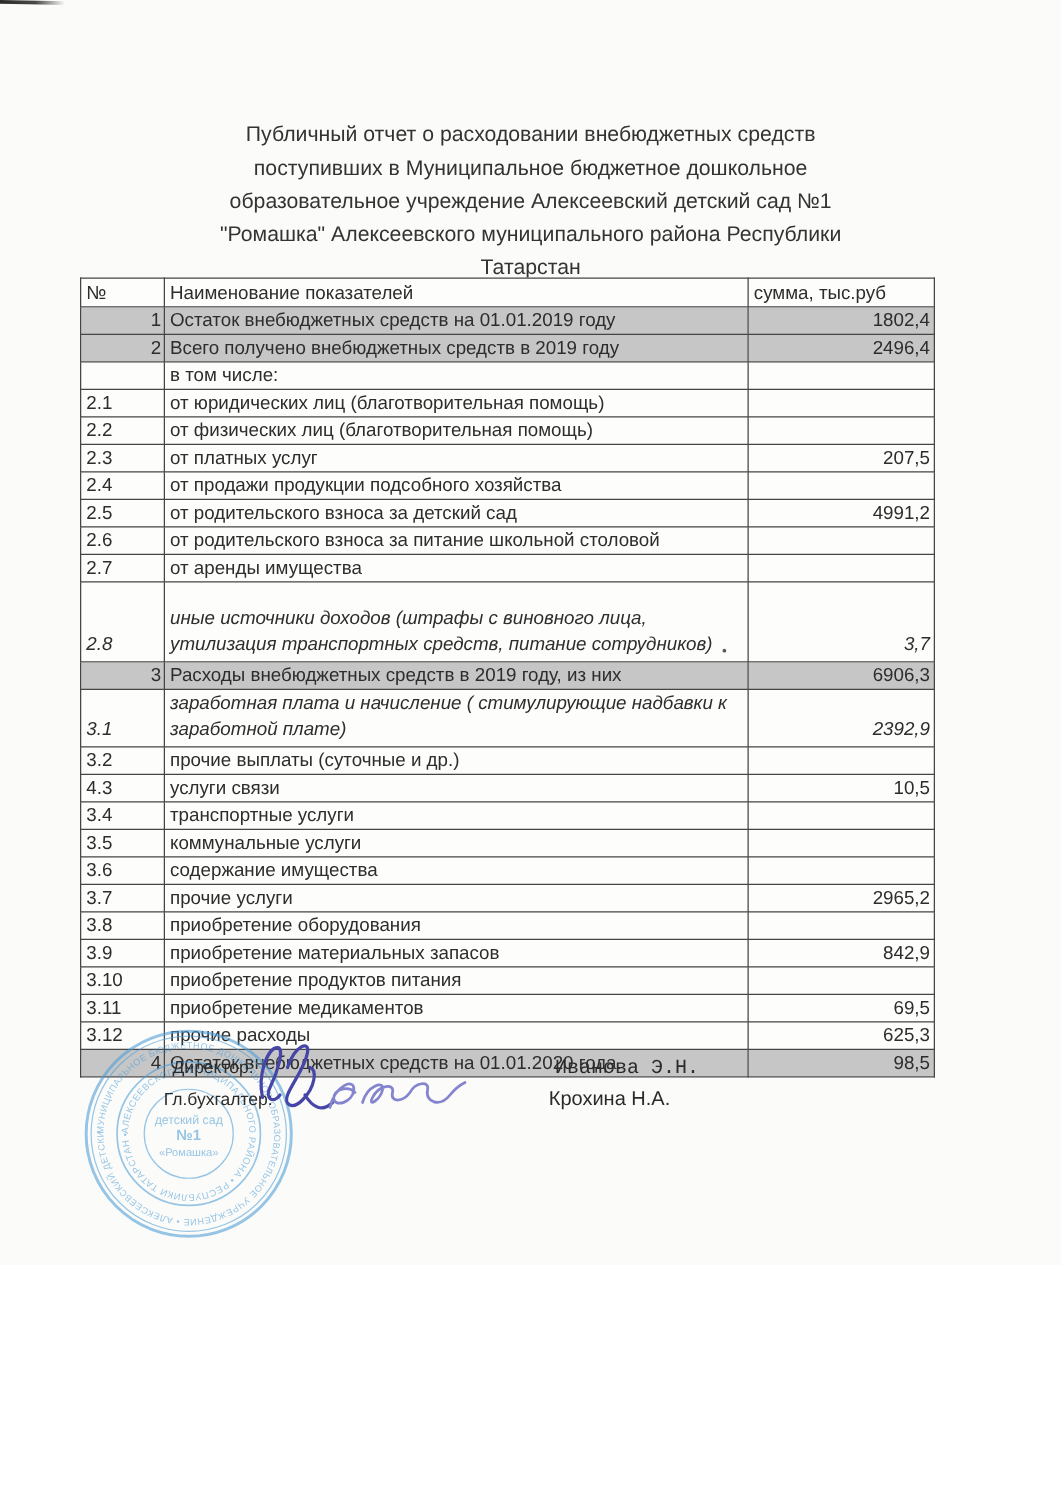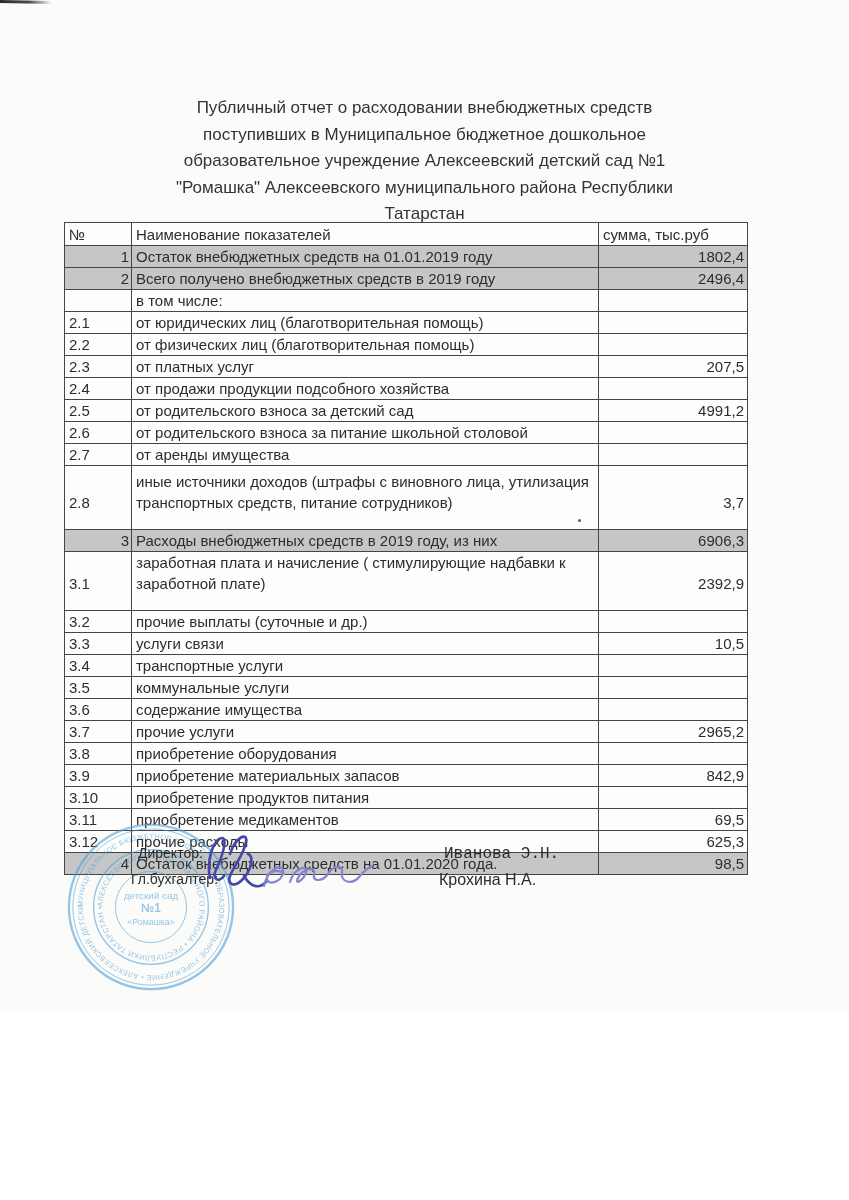--- a/index.html
+++ b/index.html
@@ -39,21 +39,21 @@
     font-size:15px;font-weight:normal;
     padding:0 4px;height:21px;
     text-align:left;vertical-align:middle;
     color:var(--text-dark);
     overflow:hidden;white-space:nowrap;
   }
   table.report th{height:22px;}
   table.report td.col-sum{text-align:right;padding-right:3px;margin-left:24px;}
   table.report td.num-right{text-align:right;padding-right:2px;}
   table.report tr.shaded td{background:var(--shade-gray);}
-  table.report tr.tall td{vertical-align:bottom;padding-bottom:16px;white-space:normal;line-height:21px;}
+  table.report tr.tall td{vertical-align:bottom;padding-bottom:3px;white-space:normal;line-height:21px;font-style:italic;}
   .speck{
     position:absolute;width:3px;height:3px;border-radius:50%;
     background:#5a5a5a;left:578px;top:519px;
   }
   .stamp{
     position:absolute;left:62px;top:818px;width:178px;height:178px;
     opacity:0.58;
   }
   .sig-label{position:absolute;font-size:14px;color:#2b2b2b;}
   .sig-name{position:absolute;font-size:16px;color:#2b2b2b;}
@@ -157,21 +157,21 @@
           <td class="col-num">3.1</td>
           <td class="col-name">заработная плата и начисление ( стимулирующие надбавки к заработной плате)</td>
           <td class="col-sum">2392,9</td>
         </tr>
         <tr>
           <td class="col-num">3.2</td>
           <td class="col-name">прочие выплаты (суточные и др.)</td>
           <td class="col-sum"></td>
         </tr>
         <tr>
-          <td class="col-num">3.3</td>
+          <td class="col-num">4.3</td>
           <td class="col-name">услуги связи</td>
           <td class="col-sum">10,5</td>
         </tr>
         <tr>
           <td class="col-num">3.4</td>
           <td class="col-name">транспортные услуги</td>
           <td class="col-sum"></td>
         </tr>
         <tr>
           <td class="col-num">3.5</td>

